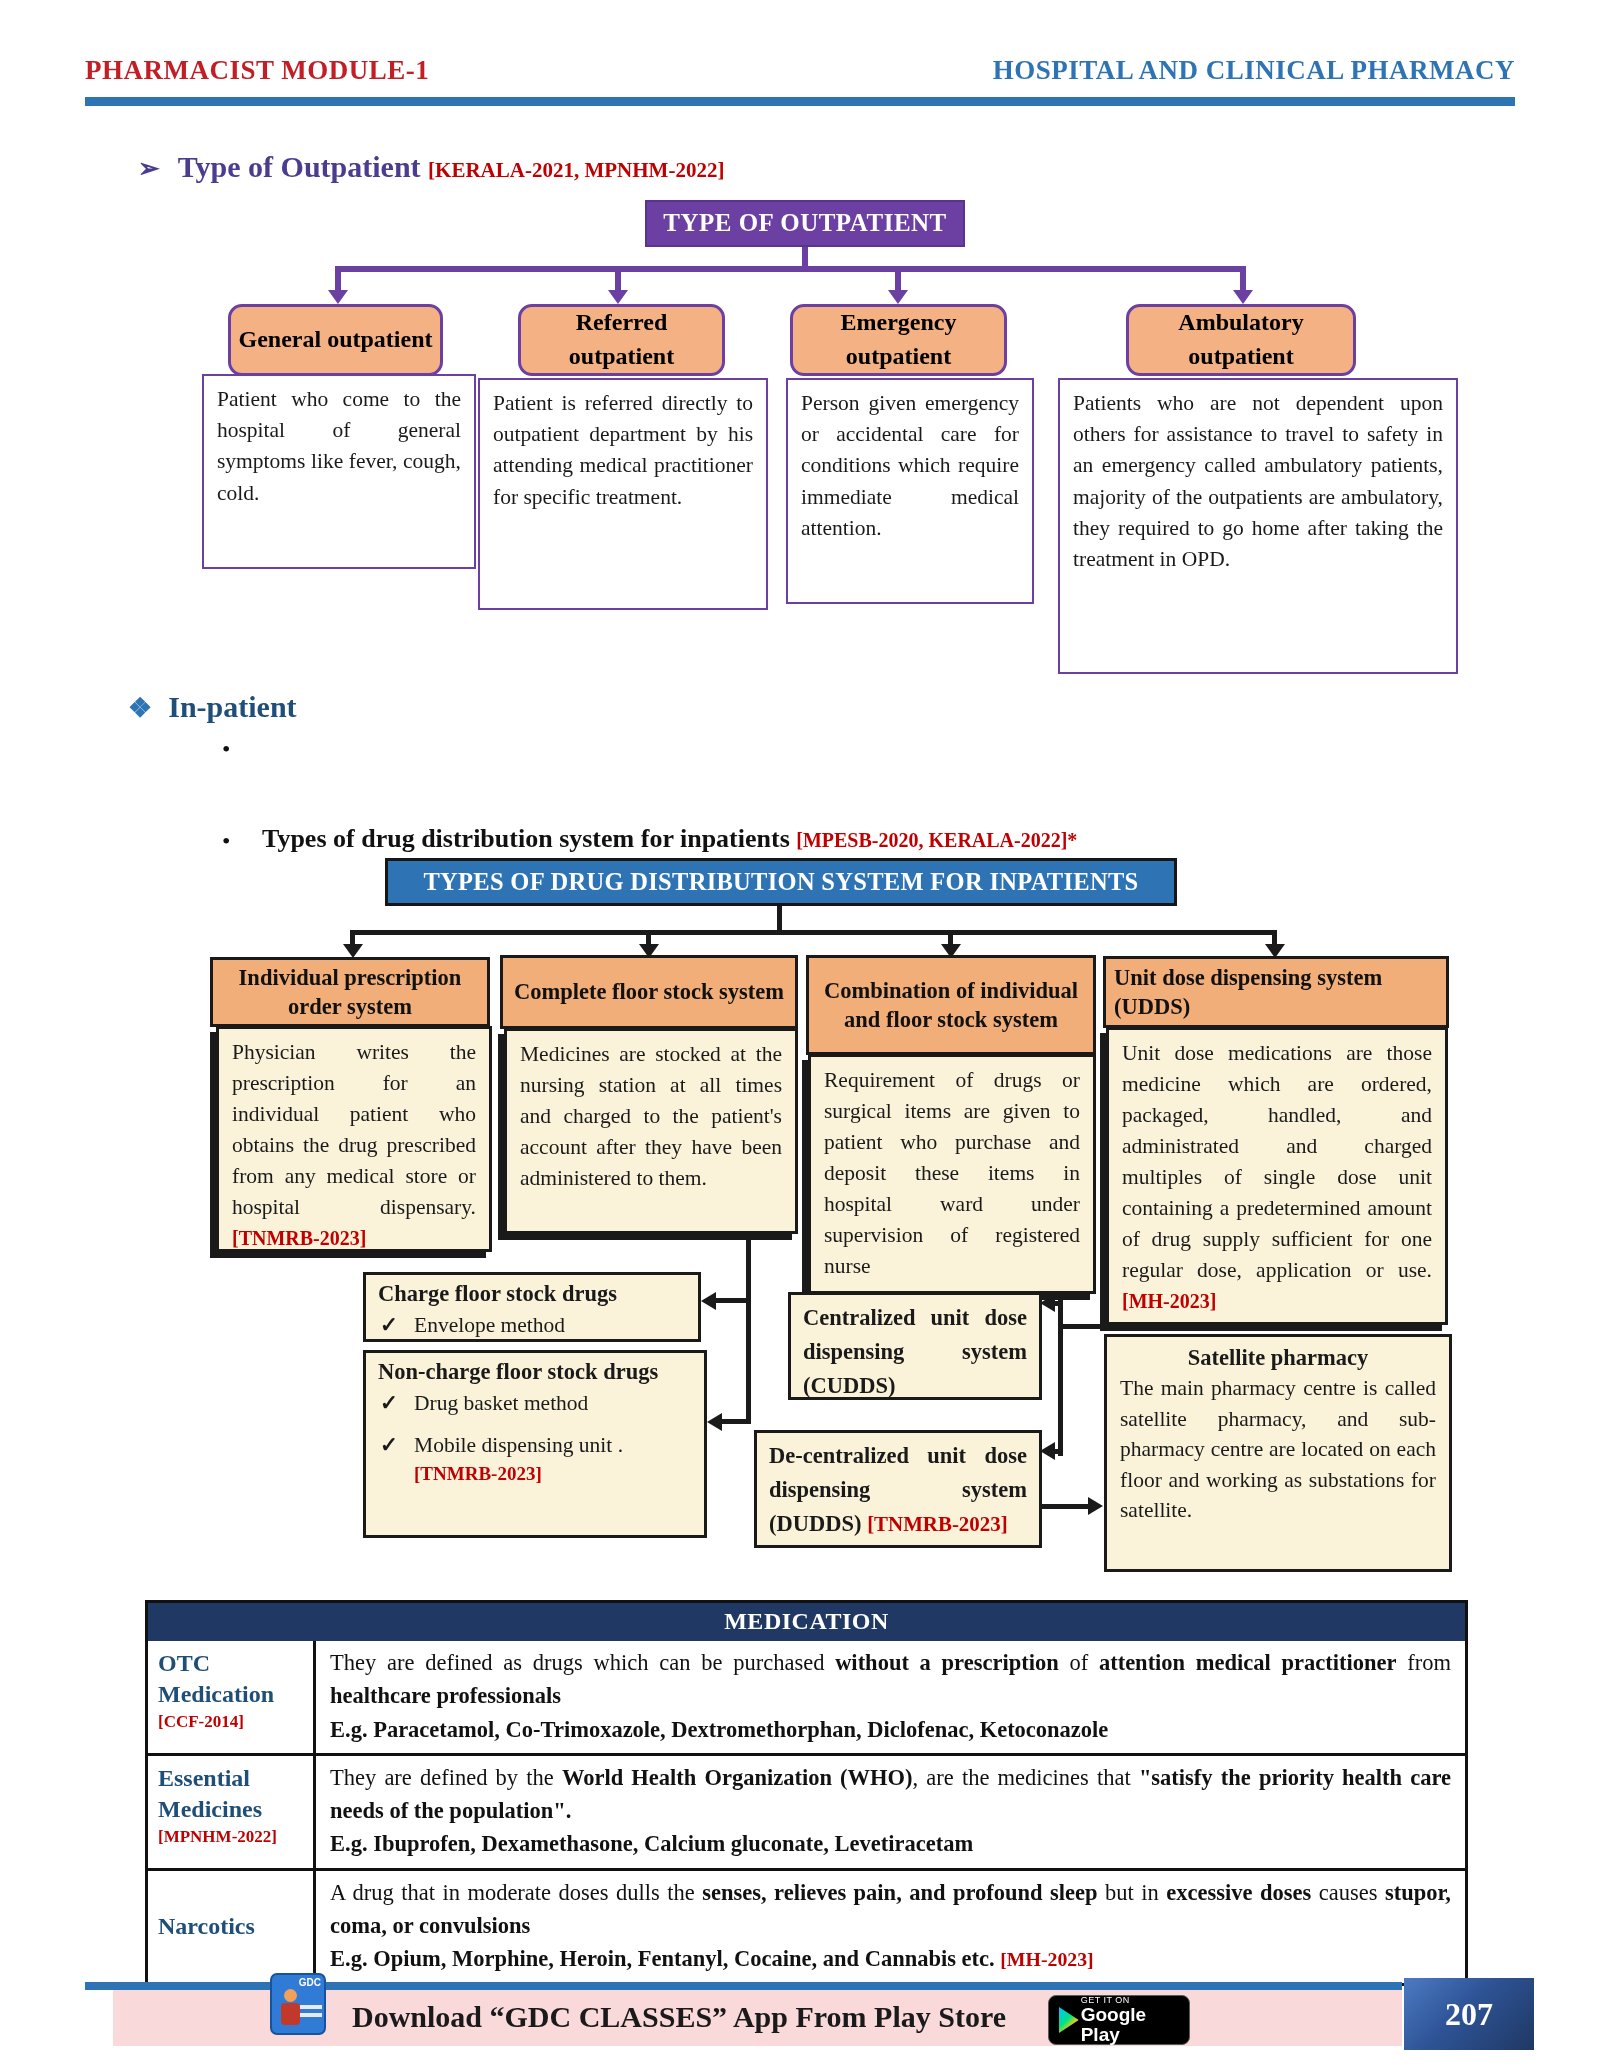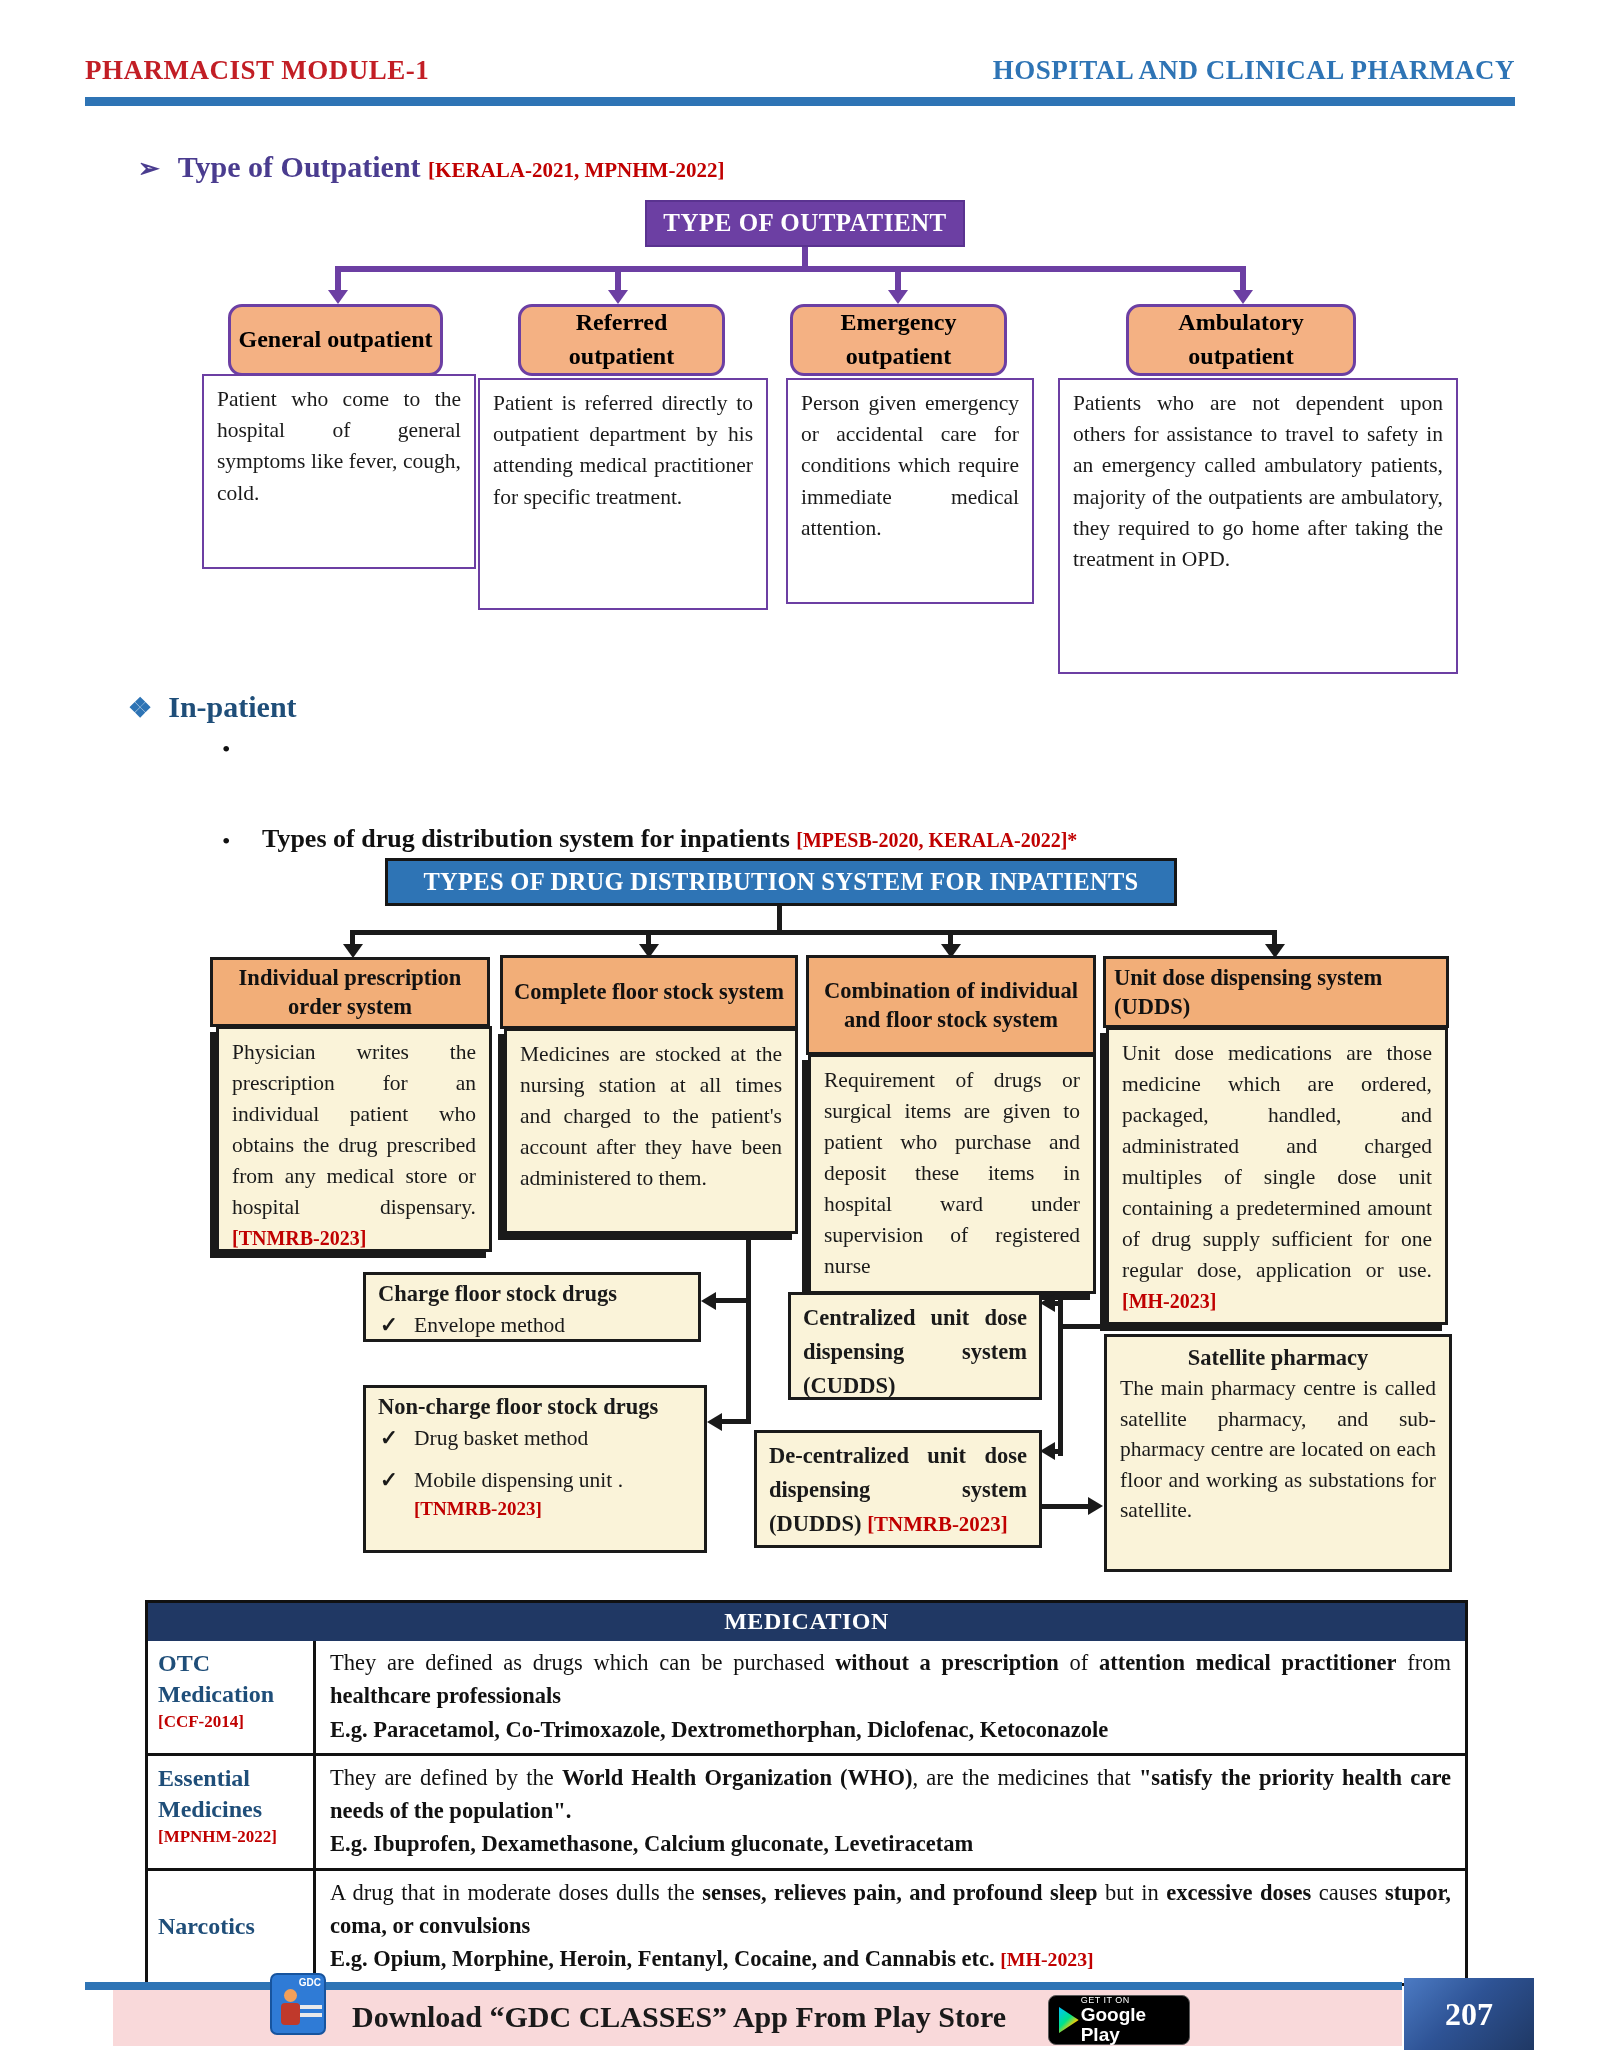--- a/index.html
+++ b/index.html
@@ -185,21 +185,21 @@
   <div class="abs arrow-right-k" style="left:1088px;top:1497px;"></div>
 
   <div class="abs d-box" style="left:363px;top:1272px;width:338px;height:70px;">
     <div class="d-box-title">Charge floor stock drugs</div>
     <div class="chk">
       <span class="chk-mark">✓</span>
       <span>Envelope method</span>
     </div>
   </div>
 
-  <div class="abs d-box" style="left:363px;top:1350px;width:344px;height:168px;margin-top:35px;">
+  <div class="abs d-box" style="left:363px;top:1350px;width:344px;height:188px;">
     <div class="d-box-title">Non-charge floor stock drugs</div>
     <div class="chk">
       <span class="chk-mark">✓</span>
       <span>Drug basket method</span>
     </div>
     <div class="chk" style="margin-top:14px;">
       <span class="chk-mark">✓</span>
       <span>
         <span>Mobile dispensing unit .</span><br>
         <span class="tag-red">[TNMRB-2023]</span>

